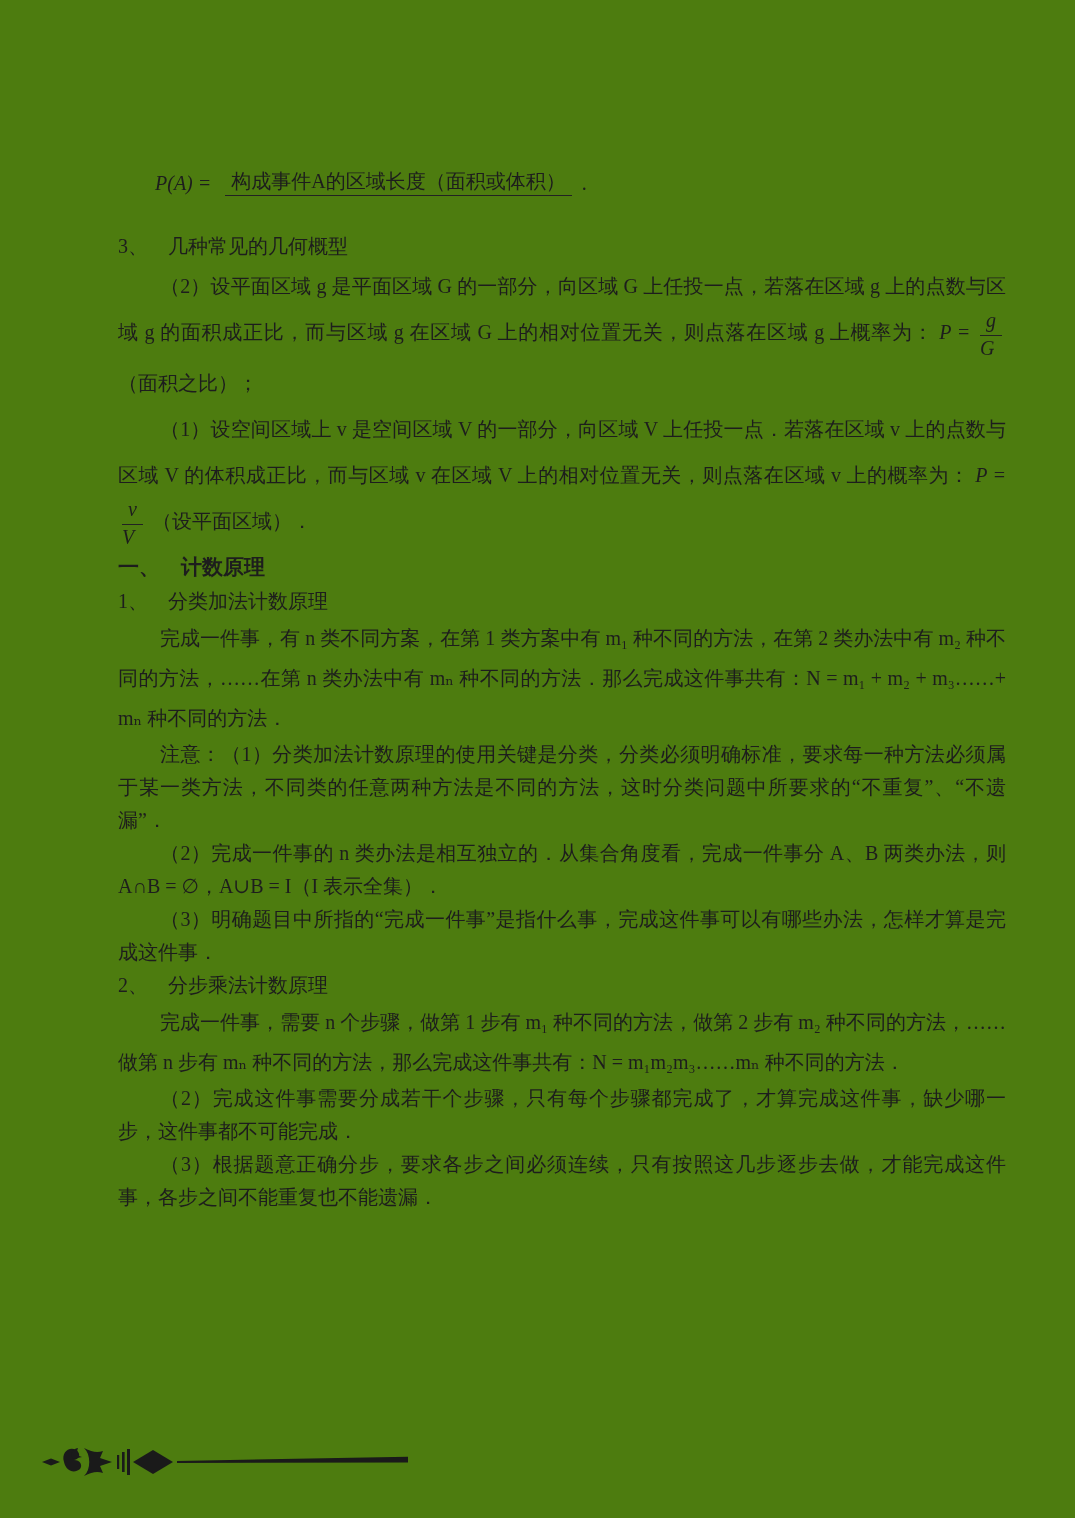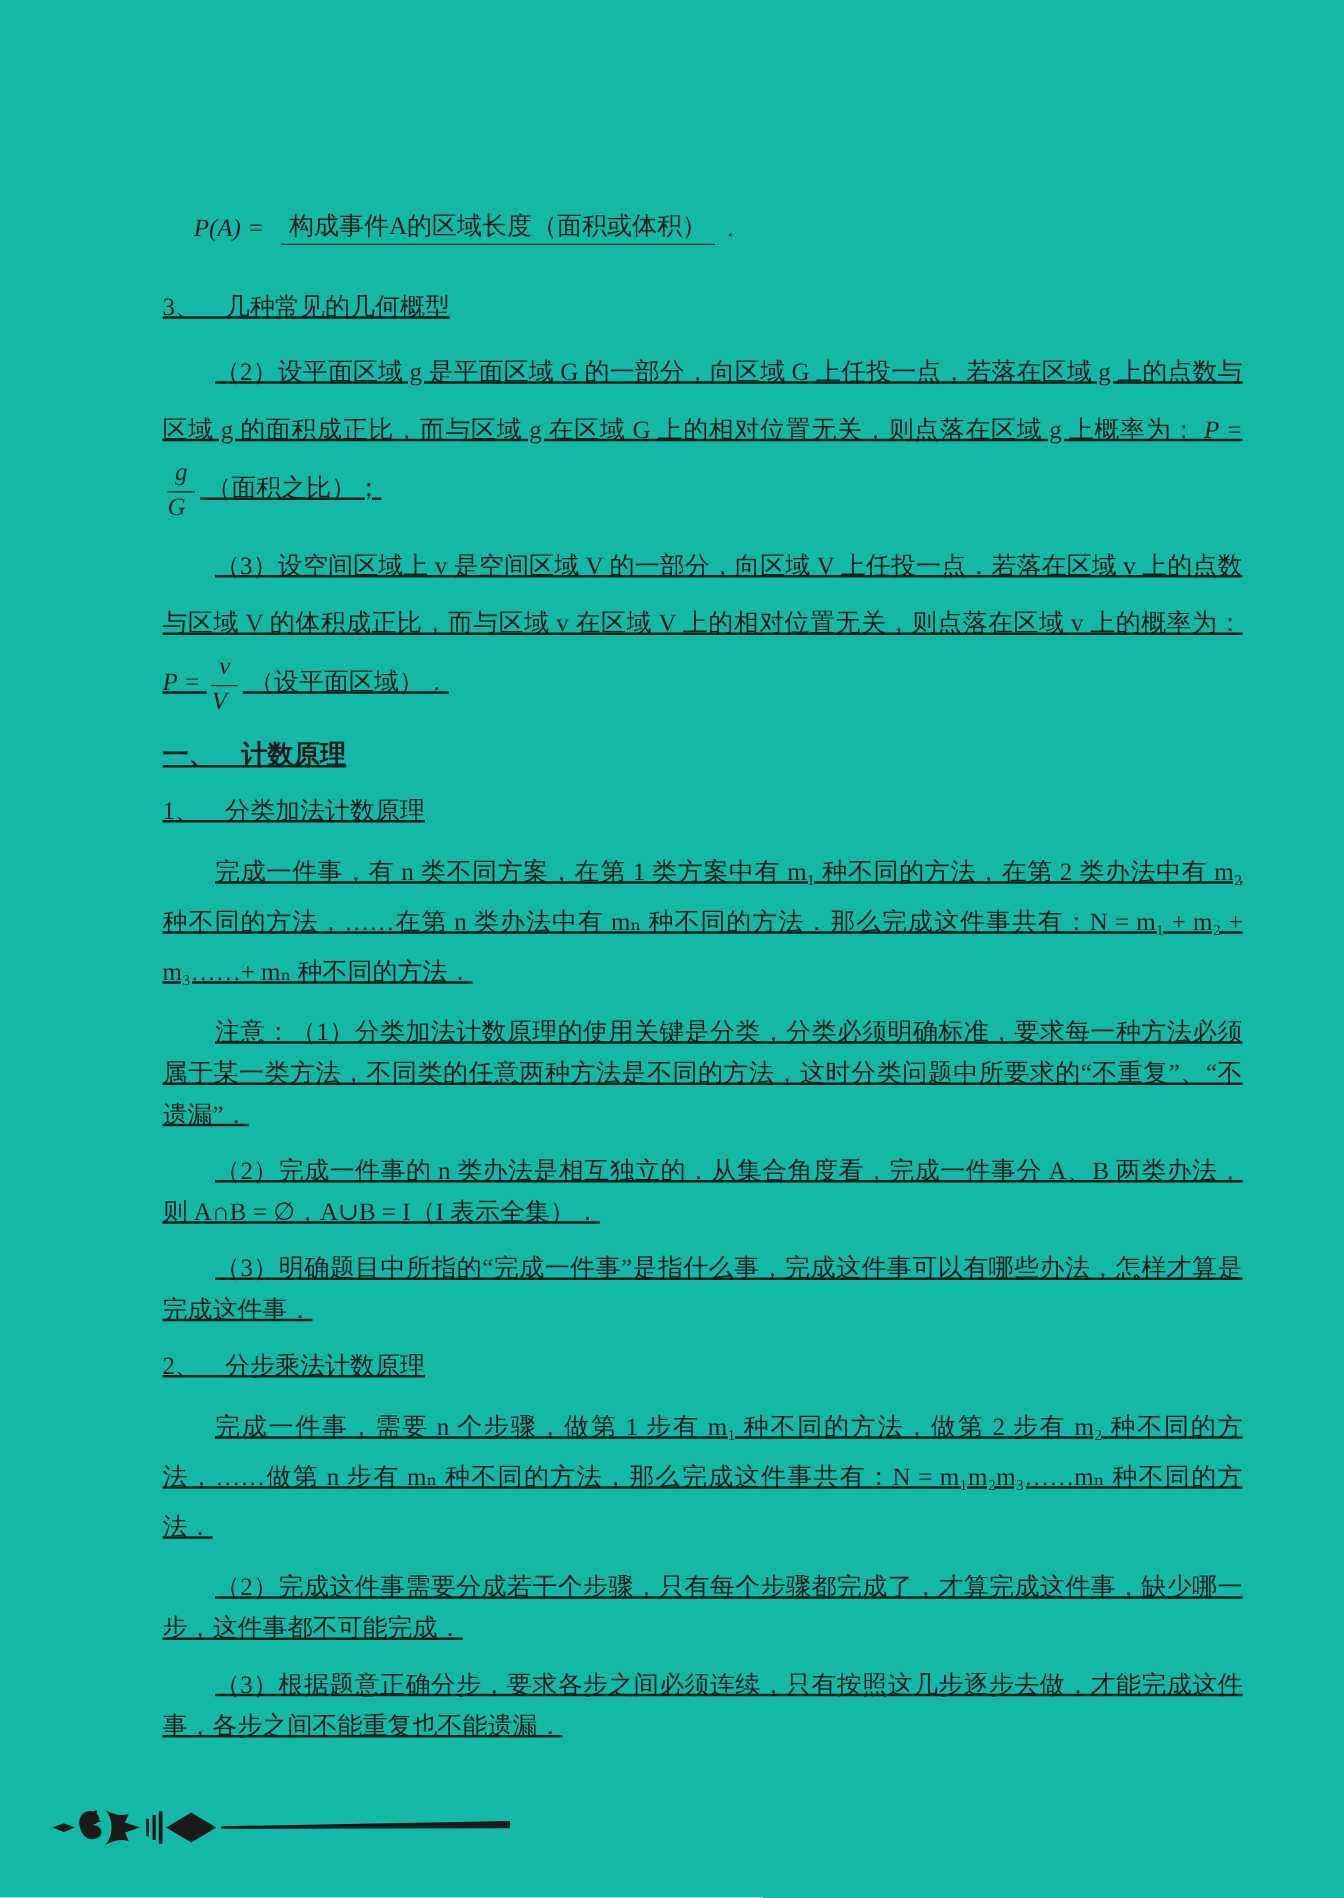--- a/index.html
+++ b/index.html
@@ -1,31 +1,31 @@
 <!DOCTYPE html>
 <html><head>
 <meta charset="utf-8">
 <style>
   html, body { margin: 0; padding: 0; background: #ffffff; }
   .page {
     position: relative;
     width: 1075px;
     height: 1518px;
-    background: #14b8a6;
+    background: #4d7c0f;
     font-family: "Liberation Serif", "DejaVu Serif", serif;
     color: #1d1d1d;
     overflow: hidden;
   }
   .content {
     position: absolute;
     left: 118px;
     top: 148px;
     width: 888px;
   }
-  p { margin: 12px; text-decoration: underline; }
+  p { margin: 0; }
   .body-p {
     font-size: 20px;
     line-height: 33px;
     text-align: justify;
     text-indent: 2.1em;
   }
   .mline { line-height: 40px; }
   .geo-p {
     font-size: 20px;
     line-height: 46px;
@@ -106,21 +106,21 @@
       <span>（2）设平面区域 g 是平面区域 G 的一部分，向区域 G 上任投一点，若落在区域 g 上的点数与区域 g 的面积成正比，而与区域 g 在区域 G 上的相对位置无关，则点落在区域 g 上概率为：</span>
       <span class="ital">P =</span>
       <span class="frac ital">
         <span class="num">g</span>
         <span class="den">G</span>
       </span>
       <span>（面积之比）；</span>
     </p>
 
     <p class="geo-p">
-      <span>（3）设空间区域上 v 是空间区域 V 的一部分，向区域 V 上任投一点．若落在区域 v 上的点数与区域 V 的体积成正比，而与区域 v 在区域 V 上的相对位置无关，则点落在区域 v 上的概率为：</span>
+      <span>（1）设空间区域上 v 是空间区域 V 的一部分，向区域 V 上任投一点．若落在区域 v 上的点数与区域 V 的体积成正比，而与区域 v 在区域 V 上的相对位置无关，则点落在区域 v 上的概率为：</span>
       <span class="ital">P =</span>
       <span class="frac ital">
         <span class="num">v</span>
         <span class="den">V</span>
       </span>
       <span>（设平面区域）．</span>
     </p>
 
 
     <p class="h-counting">一、　计数原理</p>

